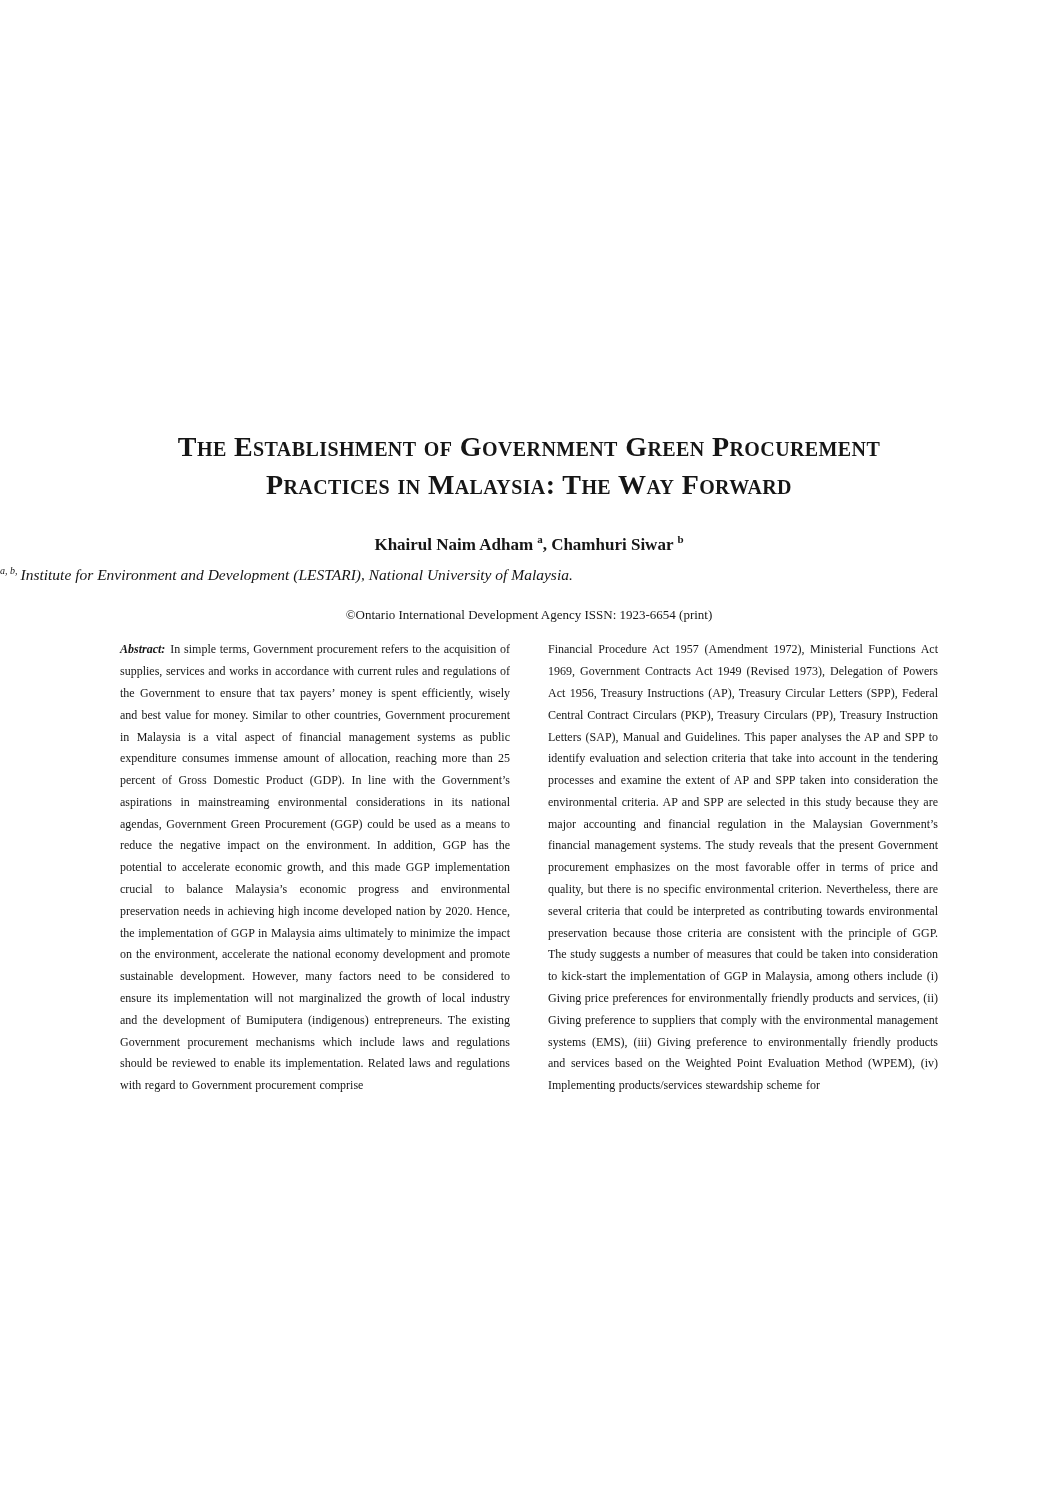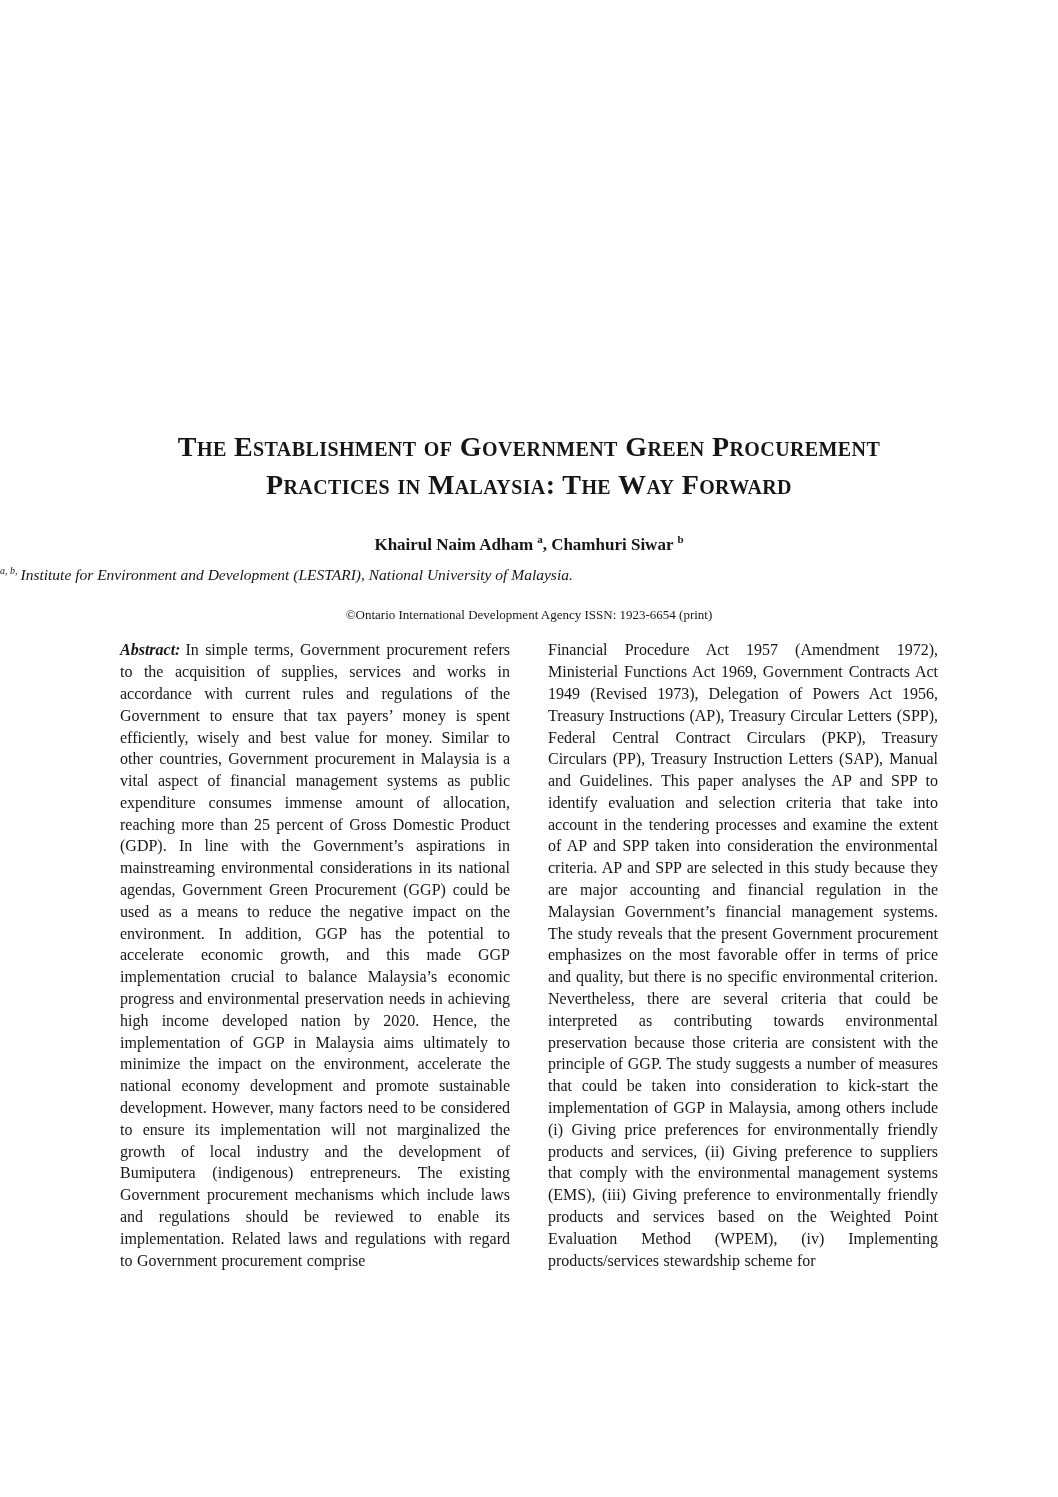--- a/index.html
+++ b/index.html
@@ -58,21 +58,21 @@
   }
   .columns {
     width: 818px;
     margin: 15px auto 0 auto;
     display: flex;
     justify-content: space-between;
   }
   .col {
     width: 390px;
     text-align: justify;
-    font-size: 16px;
+    font-size: 12px;
     line-height: 21.8px;
     word-spacing: 0.5px;
   }
   .abstract-label {
     font-weight: bold;
     font-style: italic;
     margin-right: 5px;
   }
 </style>
 </head>

